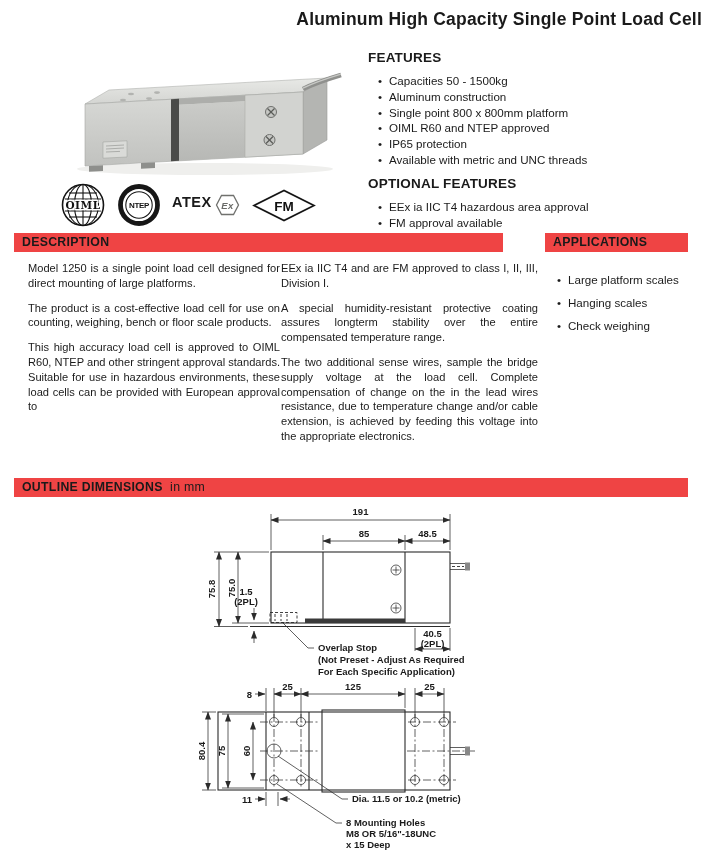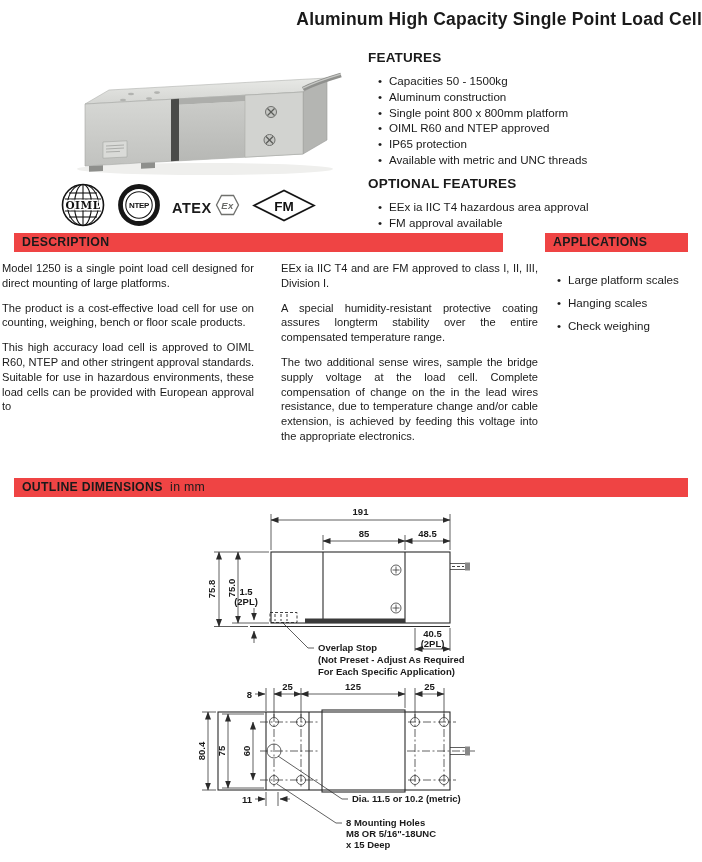--- a/index.html
+++ b/index.html
@@ -2,36 +2,36 @@
 <html><head>
 <meta charset="utf-8">
 <style>
   html,body{margin:0;padding:0;background:#fff}
   .page{position:relative;width:702px;height:862px;background:#fff;overflow:hidden;
         font-family:"Liberation Sans",sans-serif;color:#1a1a1a}
   .title{position:absolute;top:9px;left:0;width:100%;text-align:right;
          font-size:17.5px;font-weight:bold;letter-spacing:.2px}
   .photo{position:absolute;left:45px;top:52px}
   .logos{position:absolute;left:60px;top:181px;height:48px;display:flex;align-items:center;gap:12px}
-  .atex{display:flex;align-items:flex-end;gap:3px;font-weight:bold;font-size:14.5px;letter-spacing:.5px}
+  .atex{display:flex;align-items:flex-start;gap:3px;font-weight:bold;font-size:14.5px;letter-spacing:.5px}
   .features{position:absolute;left:368px;top:50px;width:334px}
   .features h2{font-size:13.5px;margin:0 0 3px;letter-spacing:.2px}
   .features h2.opt{margin-top:0}
   ul.blist{list-style:none;margin:8px;padding:0}
   ul.blist li{font-size:11.6px;line-height:15.8px;padding-left:13px;position:relative}
   ul.blist li::before{content:"•";position:absolute;left:2px}
   .bar{position:absolute;height:19px;background:#ef4444;font-weight:bold;font-size:12.3px;
        line-height:19px;padding-left:8px;box-sizing:border-box;letter-spacing:.3px}
   #bar-desc{left:14px;top:233px;width:489px}
   #bar-apps{left:545px;top:233px;width:143px}
   #bar-outline{left:14px;top:478px;width:674px}
   #bar-outline .suffix{font-weight:normal}
   .col{position:absolute;top:261px}
   .col p{margin:0 0 10px;font-size:11.1px;line-height:14.8px;text-align:justify}
-  #col1{left:2px;width:252px}
+  #col1{left:28px;width:252px}
   #col2{left:281px;width:257px}
   .apps-list{position:absolute;left:547px;top:264px;width:150px}
   .apps-list li{font-size:11.6px;line-height:14px;margin-bottom:7px;padding-left:12px}
   .drawing{position:absolute;left:168px;top:500px}
   svg .ln{stroke:#2b2b2b;stroke-width:1.1;fill:none}
   svg .thin{stroke:#2b2b2b;stroke-width:.75;fill:none}
   svg .dashdot{stroke:#3a3a3a;stroke-width:.8;fill:none;stroke-dasharray:8 2.5 2 2.5}
   svg .dash{stroke:#2b2b2b;stroke-width:.9;fill:none;stroke-dasharray:3 2}
   svg text.dim{font-family:"Liberation Sans",sans-serif;font-size:9.5px;font-weight:bold;fill:#1a1a1a}
   svg text.logo{font-family:"Liberation Sans",sans-serif;font-weight:bold;fill:#111}

